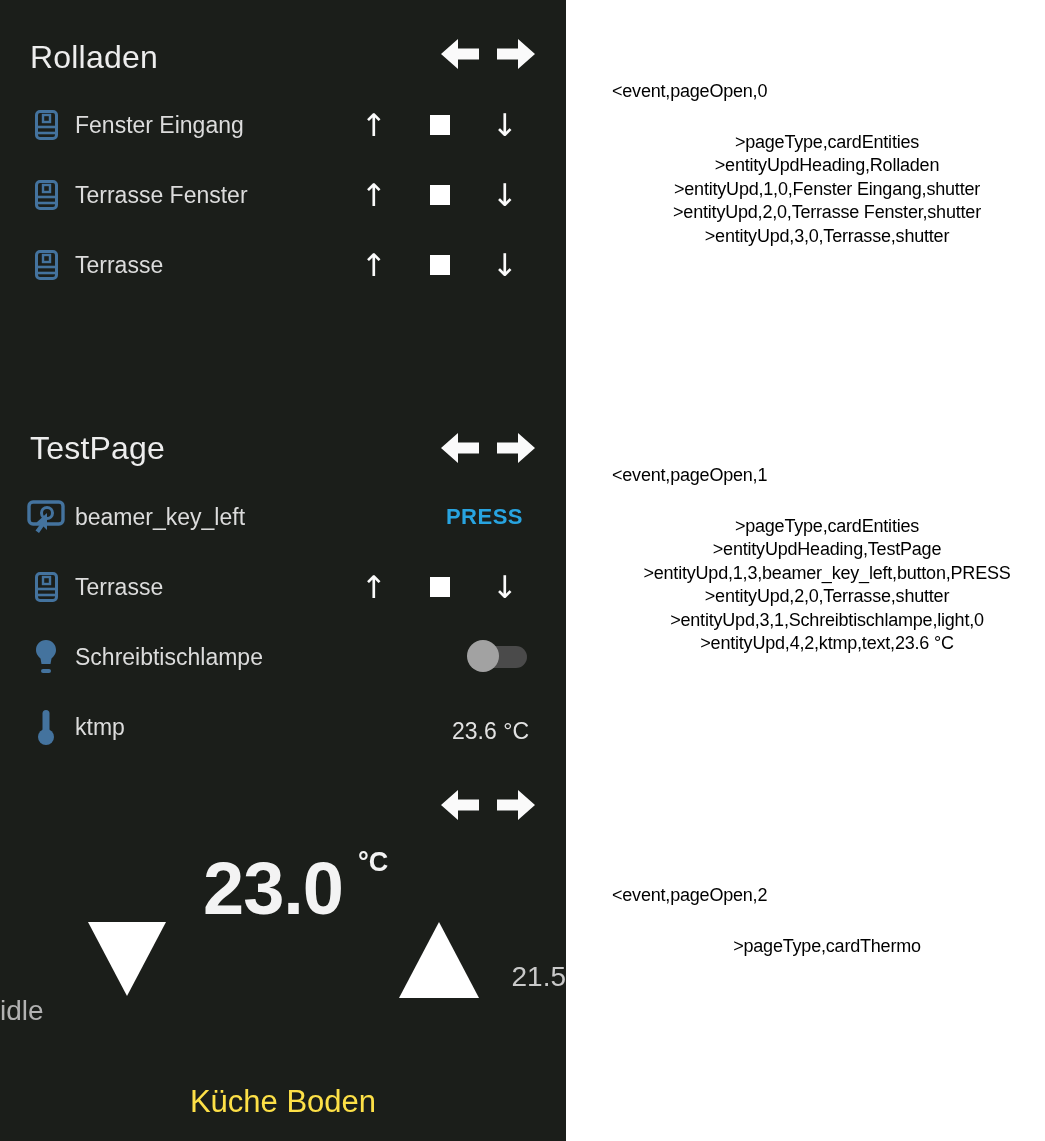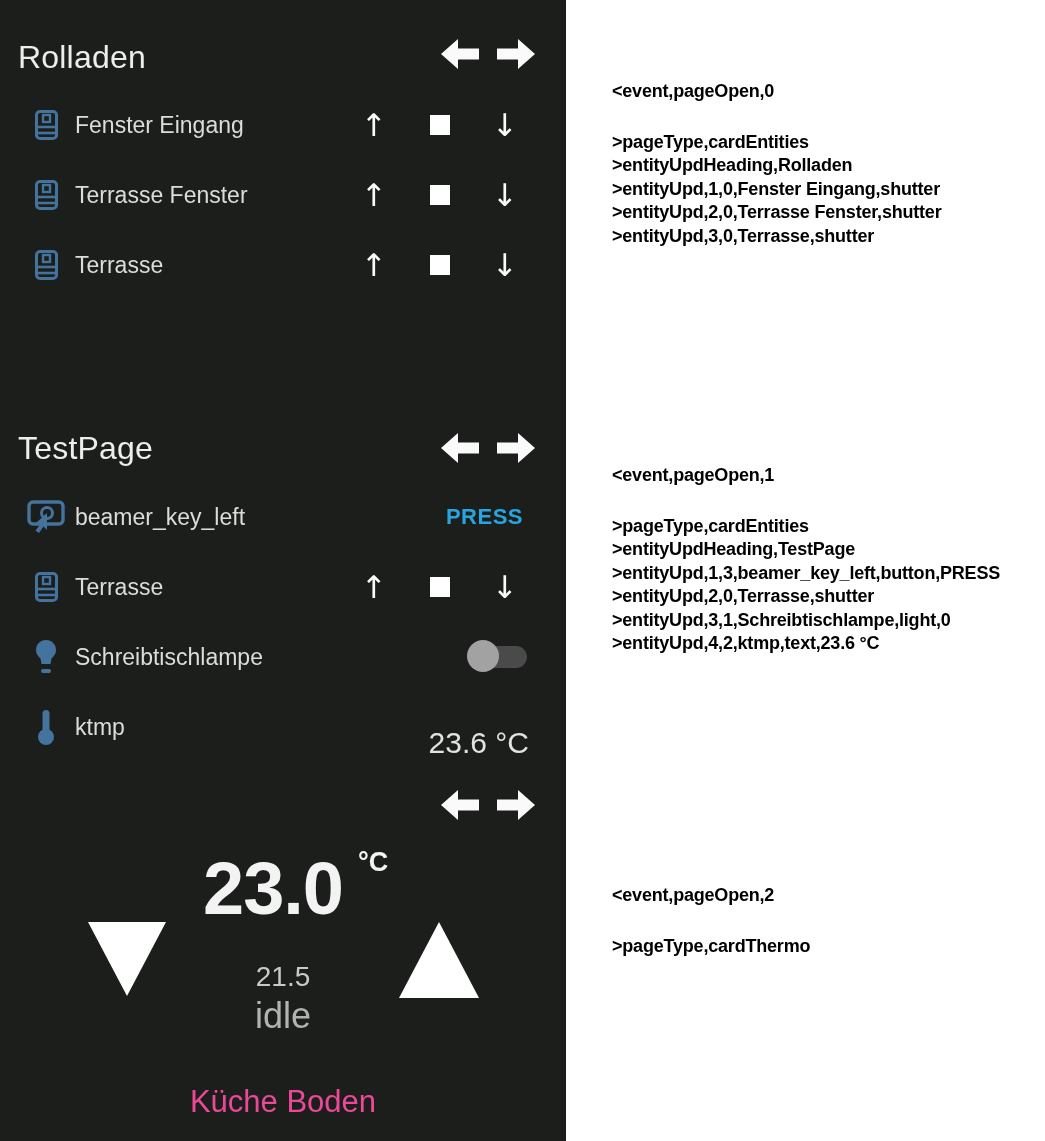--- a/index.html
+++ b/index.html
@@ -6,21 +6,21 @@
   body {
     width:1045px; height:1141px; position:relative;
     background:#ffffff; overflow:hidden;
     font-family:"Liberation Sans", sans-serif;
   }
   .panel {
     position:absolute; left:0; top:0; width:566px; height:1141px;
     background:#1b1e1a;
   }
   .card-title {
-    position:absolute; left:18px; font-size:32px; font-weight:400;
+    position:absolute; left:30px; font-size:32px; font-weight:400;
     color:#ededed; line-height:38px; letter-spacing:0.2px;
   }
   .nav-arrow { position:absolute; width:38px; height:30px; cursor:pointer; }
   .nav-prev { left:441px; }
   .nav-next { left:497px; }
 
   .row {
     position:absolute; left:0; width:566px; height:70px;
     display:flex; align-items:center; padding-left:27px; box-sizing:border-box;
   }
@@ -35,22 +35,22 @@
   .ctl-down { left:483px; width:44px; }
   .ctl-stop {
     position:absolute; left:430px; top:25px; width:20px; height:20px;
     background:#ffffff; cursor:pointer;
   }
   .press-label {
     position:absolute; right:43px; top:0; height:70px; line-height:70px;
     font-size:22px; font-weight:bold; color:#28a4e0; letter-spacing:0.5px; cursor:pointer;text-align:right;
   }
   .text-value {
-    position:absolute; right:37px; top:16px; height:70px; line-height:70px;
-    font-size:30px; color:#e2e2e2;
+    position:absolute; right:37px; top:4px; height:70px; line-height:70px;
+    font-size:23px; color:#e2e2e2;
   }
   .toggle { position:absolute; right:39px; top:18px; width:60px; height:34px; cursor:pointer; }
   .toggle-track {
     position:absolute; right:0; top:6px; width:49px; height:22px;
     border-radius:11px; background:#4a4a4a;
   }
   .toggle-knob {
     position:absolute; left:0; top:0; width:32px; height:32px;
     border-radius:50%; background:#a2a2a2;
   }
@@ -69,39 +69,39 @@
     left:88px; top:922px;
     border-left:39px solid transparent; border-right:39px solid transparent;
     border-top:74px solid #ffffff;
   }
   .tri-up {
     left:399px; top:922px;
     border-left:40px solid transparent; border-right:40px solid transparent;
     border-bottom:76px solid #ffffff;
   }
   .temp-target {
-    position:absolute; left:0; top:961px; width:566px; text-align:center;
+    position:absolute; left:0; top:961px; width:566px; text-align:right;
     font-size:28px; color:#c9c9c9;
   }
   .temp-state {
-    position:absolute; left:0; top:995px; width:566px; text-align:center;
-    font-size:36px; color:#b2b2b2;
+    position:absolute; left:0; top:995px; width:566px; text-align:left;
+    font-size:28px; color:#b2b2b2;
   }
   .thermo-name {
     position:absolute; left:0; top:1084px; width:566px; text-align:center;
-    font-size:31px; color:#ec4899;
+    font-size:31px; color:#fde047;
   }
 
   
   .log-block {
     position:absolute; left:612px; width:430px;
-    font-size:18px; font-weight:bold; color:#000000; letter-spacing:-0.2px;
+    font-size:18px; font-weight:normal; color:#000000; letter-spacing:-0.2px;
   }
   .log-event { line-height:23.5px; margin-bottom:27px; }
-  .log-line  { line-height:23.5px; }
+  .log-line  { line-height:23.5px;text-align:center; }
 </style>
 </head>
 <body>
 
 <div class="panel">
 
   <div class="card-title" style="top:38px">Rolladen</div>
 
   <div class="nav-arrow nav-prev" style="top:39px">
     <svg width="38" height="30" viewBox="0 0 38 30">

